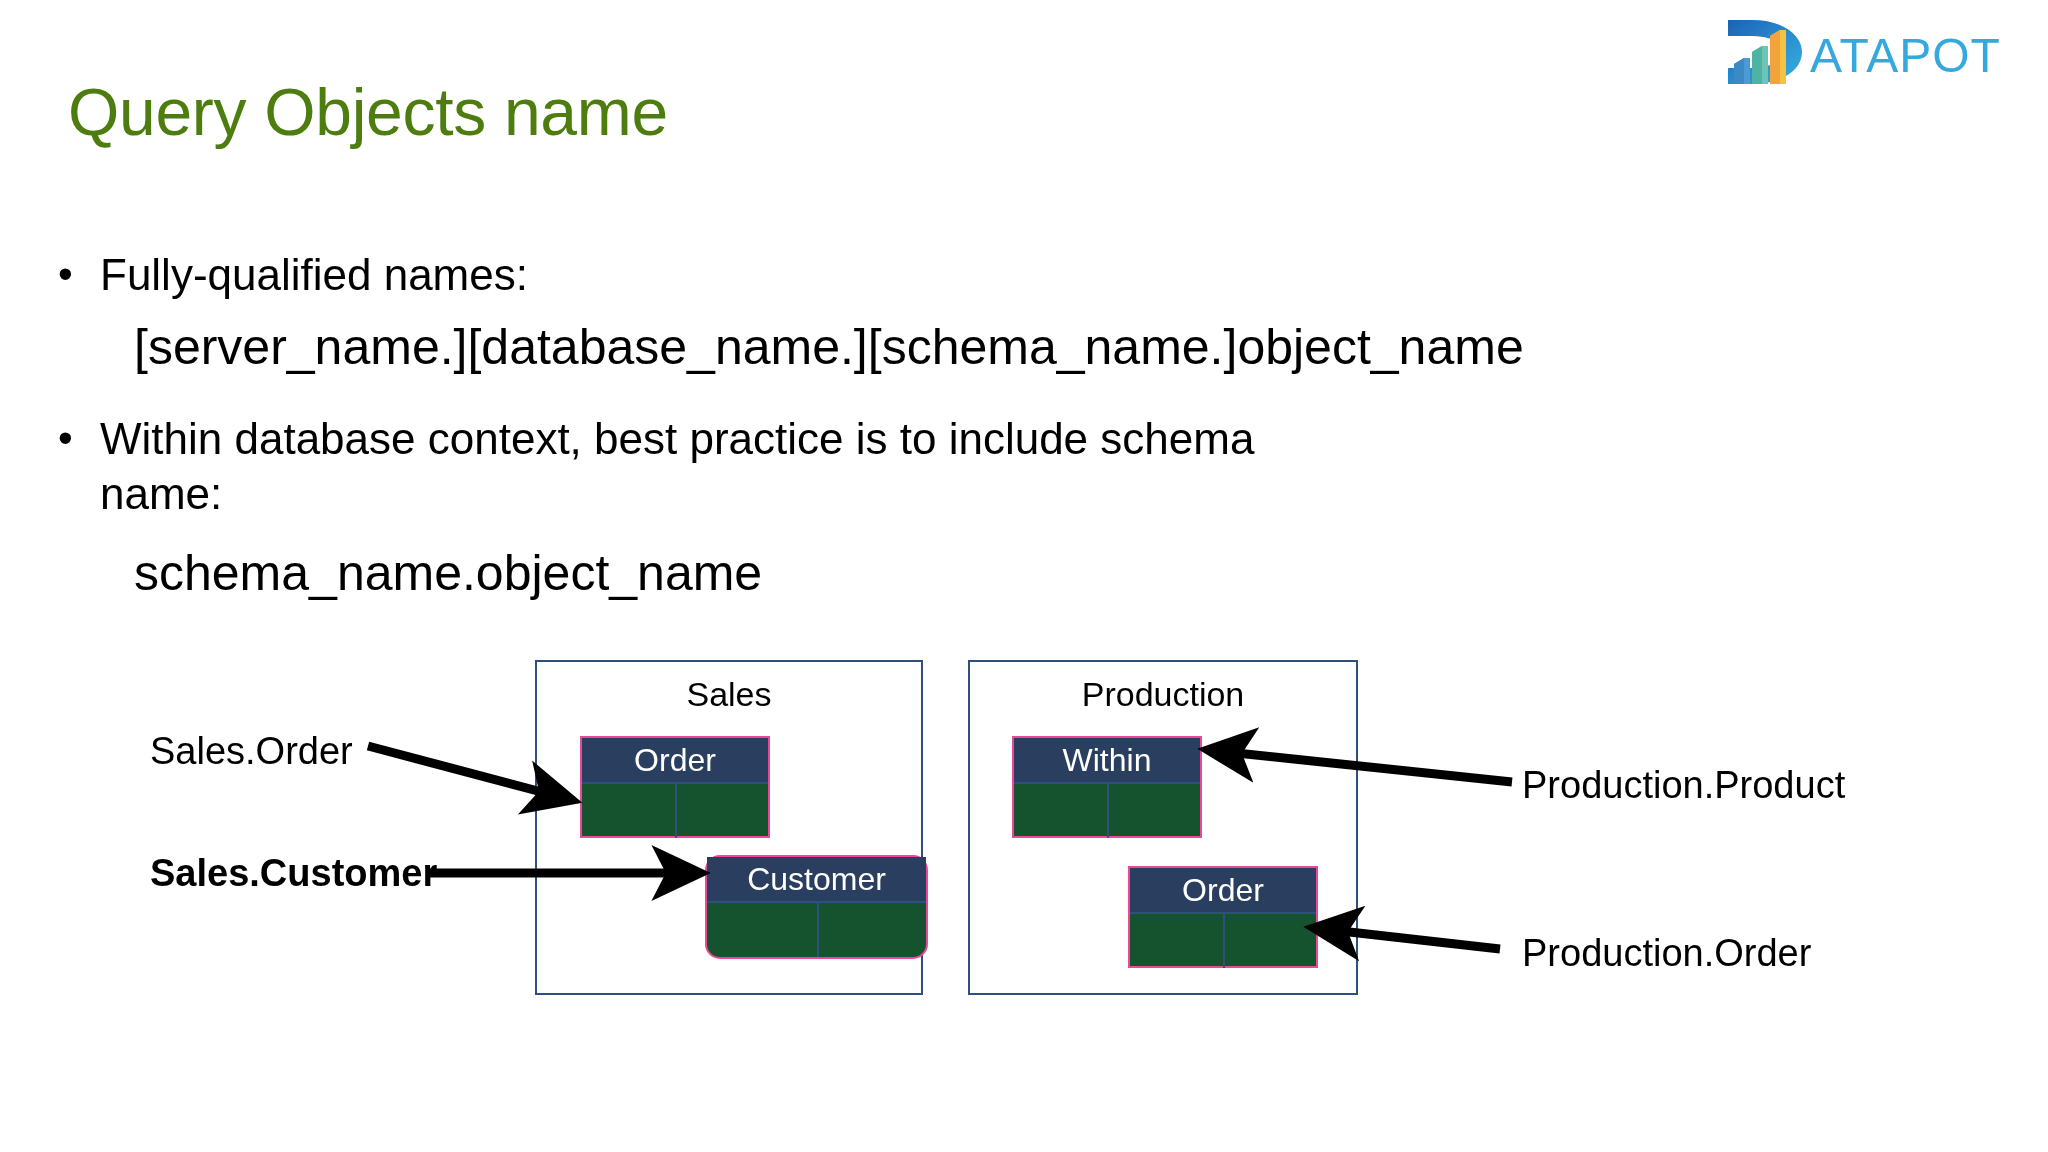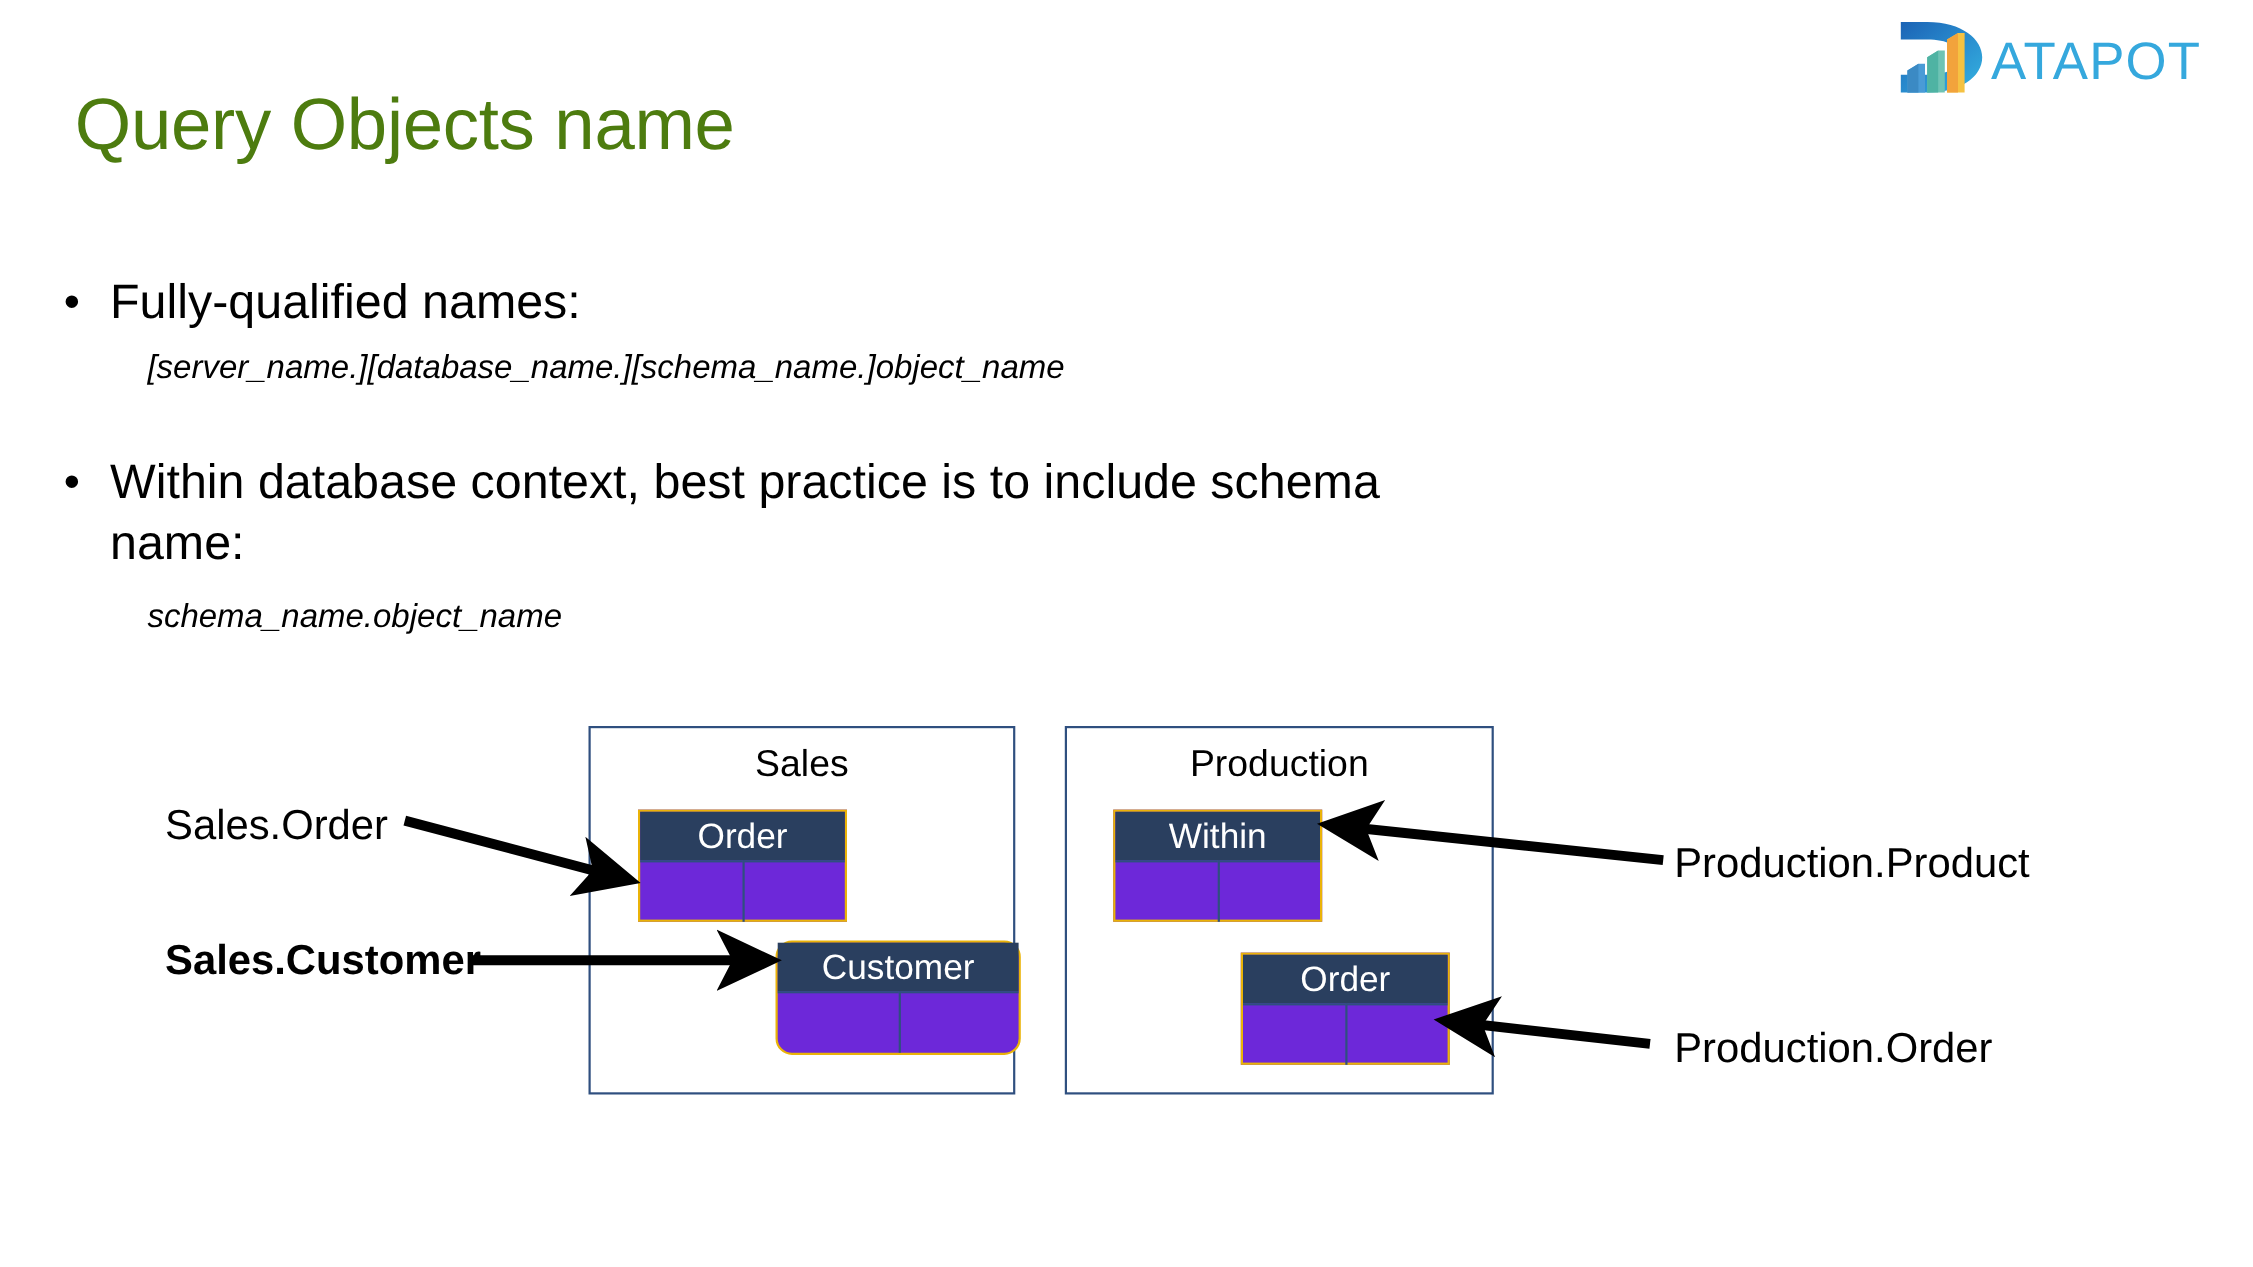--- a/index.html
+++ b/index.html
@@ -54,22 +54,21 @@
     text-align: left;
     padding-left: 10px;
     box-sizing: border-box;
   }
   .bullet-text {
     font-size: 44px;
     line-height: 1.24;
     font-weight: 400;
   }
   .sub-italic {
-    font-style: italic;
-    font-size: 30px;
+    font-size: 50px;
     line-height: 1.2;
     margin-left: 86px;
     white-space: nowrap;
   }
 
   #bullet1 { left: 48px; top: 248px; }
   #bullet1 .sub-italic { margin-top: 14px; }
   #bullet2 { left: 48px; top: 412px; width: 1400px; }
   #bullet2 .bullet-text { max-width: 1180px; }
   #bullet2 .sub-italic { margin-top: 22px; }
@@ -94,23 +93,23 @@
     top: 14px;
     left: 0;
     width: 100%;
     text-align: center;
     font-size: 34px;
     line-height: 1.1;
     color: #000000;
   }
   .tbl {
     position: absolute;
-    border: 2px solid #eab308;
-    box-sizing: border-box;
-    background: #6d28d9;
+    border: 2px solid #ec4899;
+    box-sizing: border-box;
+    background: #14532d;
   }
   .tbl-head {
     background: #2a3f5f;
     color: #ffffff;
     font-size: 32px;
     line-height: 44px;
     height: 44px;
     text-align: center;
     overflow: hidden;
   }

